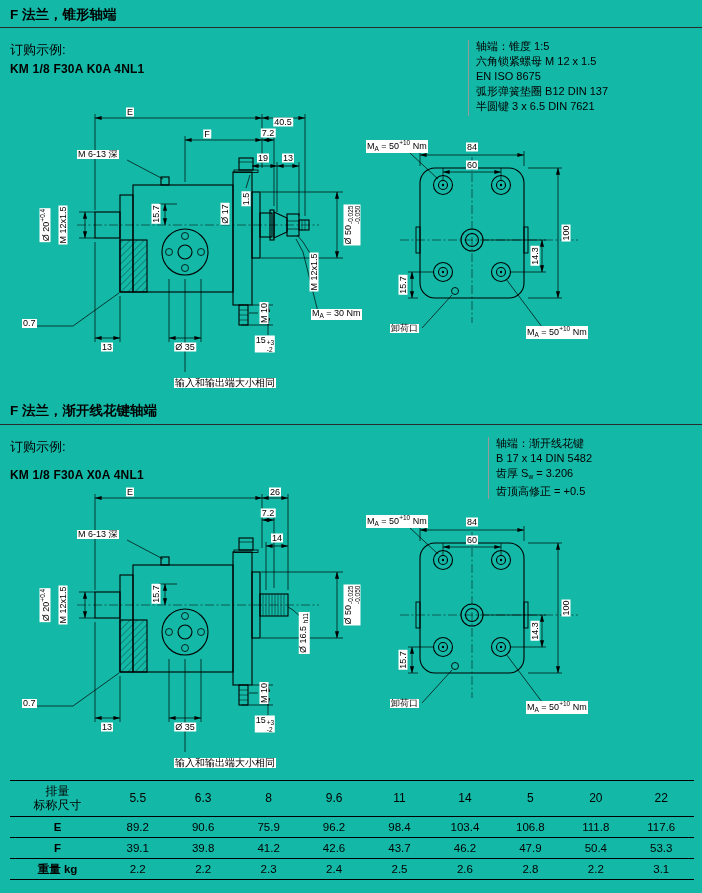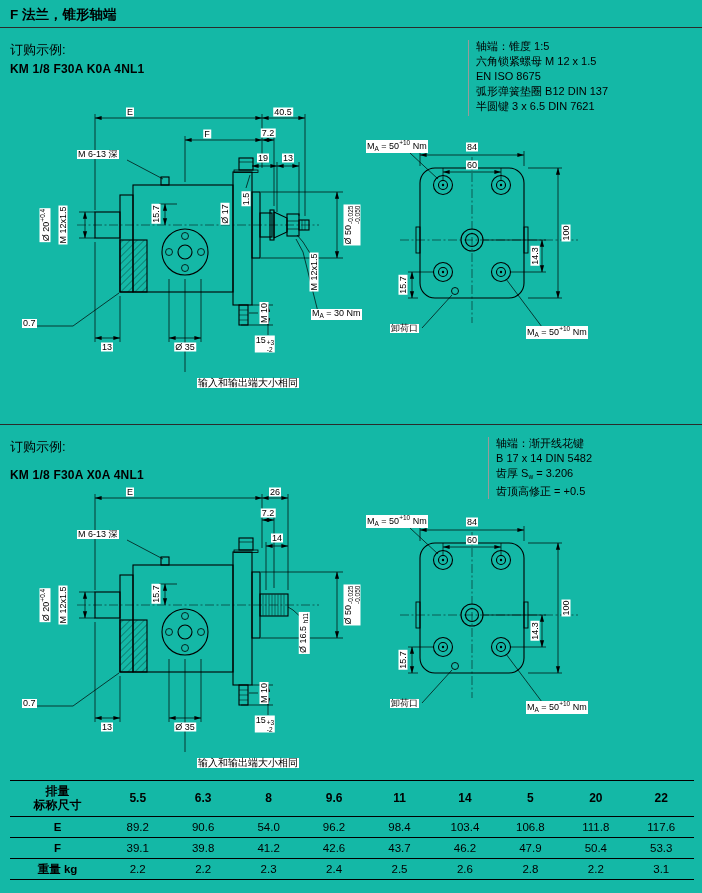--- a/index.html
+++ b/index.html
@@ -11,30 +11,30 @@
   .order-code { position:absolute; font-size:12px; font-weight:bold; letter-spacing:.2px; }
   .rule-h { position:absolute; height:1px; background:#2b2b2b; }
   .rule-v { position:absolute; width:1px; background:#9a9a9a; }
   .specs { position:absolute; font-size:11px; line-height:15px; }
   .specs div { white-space:nowrap; }
   .draw { position:absolute; }
   .draw svg { position:absolute; left:0; top:0; }
   .lbl { position:absolute; font-size:9px; line-height:1; white-space:nowrap; background:#fff; padding:0 1px; }
   .ctr { transform:translate(-50%,-50%); }
   .rot { transform:translate(-50%,-50%) rotate(-90deg); }
-  .note { font-size:10px;margin-left:23px; }
+  .note { font-size:10px; }
   sup { font-size:6.5px; vertical-align:4px; }
   sub { font-size:6.5px; vertical-align:-2px; }
   .stack { display:inline-flex; flex-direction:column; vertical-align:-2px; margin-left:1px; }
   .stack i { font-style:normal; font-size:6.5px; line-height:6.5px; letter-spacing:0; }
   .tbl { position:absolute; left:10px; top:780px; width:684px; border-top:1.2px solid #000; border-bottom:1.2px solid #000; font-size:11.5px; }
   .trow { display:grid; grid-template-columns:95px repeat(9,1fr); border-bottom:1px solid #000; align-items:center; }
   .trow:last-child { border-bottom:none; }
   .tcell { text-align:center; padding:3px 0; line-height:14px; }
-  .thead-cell { font-weight:bold; font-size:12px; padding:3px 0 4px 0; }
+  .thead-cell { font-weight:normal; font-size:12px; padding:3px 0 4px 0; }
   .row-label { font-weight:bold; }
 </style>
 </head>
 <body>
 
 <div class="page">
 
   <span class="title" style="left:10px;top:6px">F 法兰，锥形轴端</span>
   <div class="rule-h" style="left:0;top:27px;width:702px"></div>
   <span class="order-label" style="left:10px;top:41px">订购示例:</span>
@@ -125,21 +125,21 @@
         <polyline points="112,60 148,79"></polyline>
         <polyline points="231,88 235,75"></polyline>
         <polyline points="298,158 288,142 282,135"></polyline>
         <polyline points="303,212 288,152 281,139"></polyline>
         <polyline points="20,226 58,226 104,193"></polyline>
         <line x1="170" y1="179" x2="170" y2="272"></line>
         <line x1="243" y1="213" x2="234" y2="213"></line>
       </g>
     </svg>
     <span class="lbl ctr" style="left:115px;top:12px">E</span>
-    <span class="lbl ctr" style="left:268px;top:12px">40.5</span>
+    <span class="lbl ctr" style="left:268px;top:22px">40.5</span>
     <span class="lbl ctr" style="left:192px;top:34px">F</span>
     <span class="lbl ctr" style="left:253px;top:33px">7.2</span>
     <span class="lbl ctr" style="left:248px;top:58px">19</span>
     <span class="lbl ctr" style="left:273px;top:58px">13</span>
     <span class="lbl" style="left:62px;top:50px">M 6-13 深</span>
     <span class="lbl rot" style="left:30px;top:125px"><span>Ø 20</span><sup>+0.4</sup></span>
     <span class="lbl rot" style="left:48px;top:125px">M 12x1.5</span>
     <span class="lbl rot" style="left:141px;top:114px">15.7</span>
     <span class="lbl rot" style="left:210px;top:114px">Ø 17</span>
     <span class="lbl rot" style="left:231px;top:99px">1.5</span>
@@ -213,20 +213,21 @@
     <span class="lbl ctr" style="left:112px;top:12px">84</span>
     <span class="lbl ctr" style="left:112px;top:30px">60</span>
     <span class="lbl rot" style="left:206px;top:98px">100</span>
     <span class="lbl rot" style="left:175px;top:121px">14.3</span>
     <span class="lbl rot" style="left:43px;top:150px">15.7</span>
     <span class="lbl" style="left:6px;top:5px"><span>M</span><sub>A</sub><span> = 50</span><sup>+10</sup><span> Nm</span></span>
     <span class="lbl" style="left:30px;top:189px">卸荷口</span>
     <span class="lbl" style="left:166px;top:191px"><span>M</span><sub>A</sub><span> = 50</span><sup>+10</sup><span> Nm</span></span>
   </div>
 
+  <span class="title" style="left:10px;top:402px">F 法兰，渐开线花键轴端</span>
   <div class="rule-h" style="left:0;top:424px;width:702px"></div>
   <span class="order-label" style="left:10px;top:438px">订购示例:</span>
   <span class="order-code" style="left:10px;top:468px">KM 1/8 F30A X0A 4NL1</span>
   <div class="rule-v" style="left:488px;top:437px;height:62px"></div>
   <div class="specs" style="left:496px;top:436px">
     <div>轴端：渐开线花键</div>
     <div>B 17 x 14  DIN 5482</div>
     <div><span>齿厚 S</span><sub>w</sub><span> = 3.206</span></div>
     <div>齿顶高修正 = +0.5</div>
   </div>
@@ -405,21 +406,21 @@
         <div class="tcell thead-cell">11</div>
         <div class="tcell thead-cell">14</div>
         <div class="tcell thead-cell">5</div>
         <div class="tcell thead-cell">20</div>
         <div class="tcell thead-cell">22</div>
       </div>
       <div class="trow">
         <div class="tcell row-label">E</div>
         <div class="tcell">89.2</div>
         <div class="tcell">90.6</div>
-        <div class="tcell">54.0</div>
+        <div class="tcell">75.9</div>
         <div class="tcell">96.2</div>
         <div class="tcell">98.4</div>
         <div class="tcell">103.4</div>
         <div class="tcell">106.8</div>
         <div class="tcell">111.8</div>
         <div class="tcell">117.6</div>
       </div>
       <div class="trow">
         <div class="tcell row-label">F</div>
         <div class="tcell">39.1</div>

